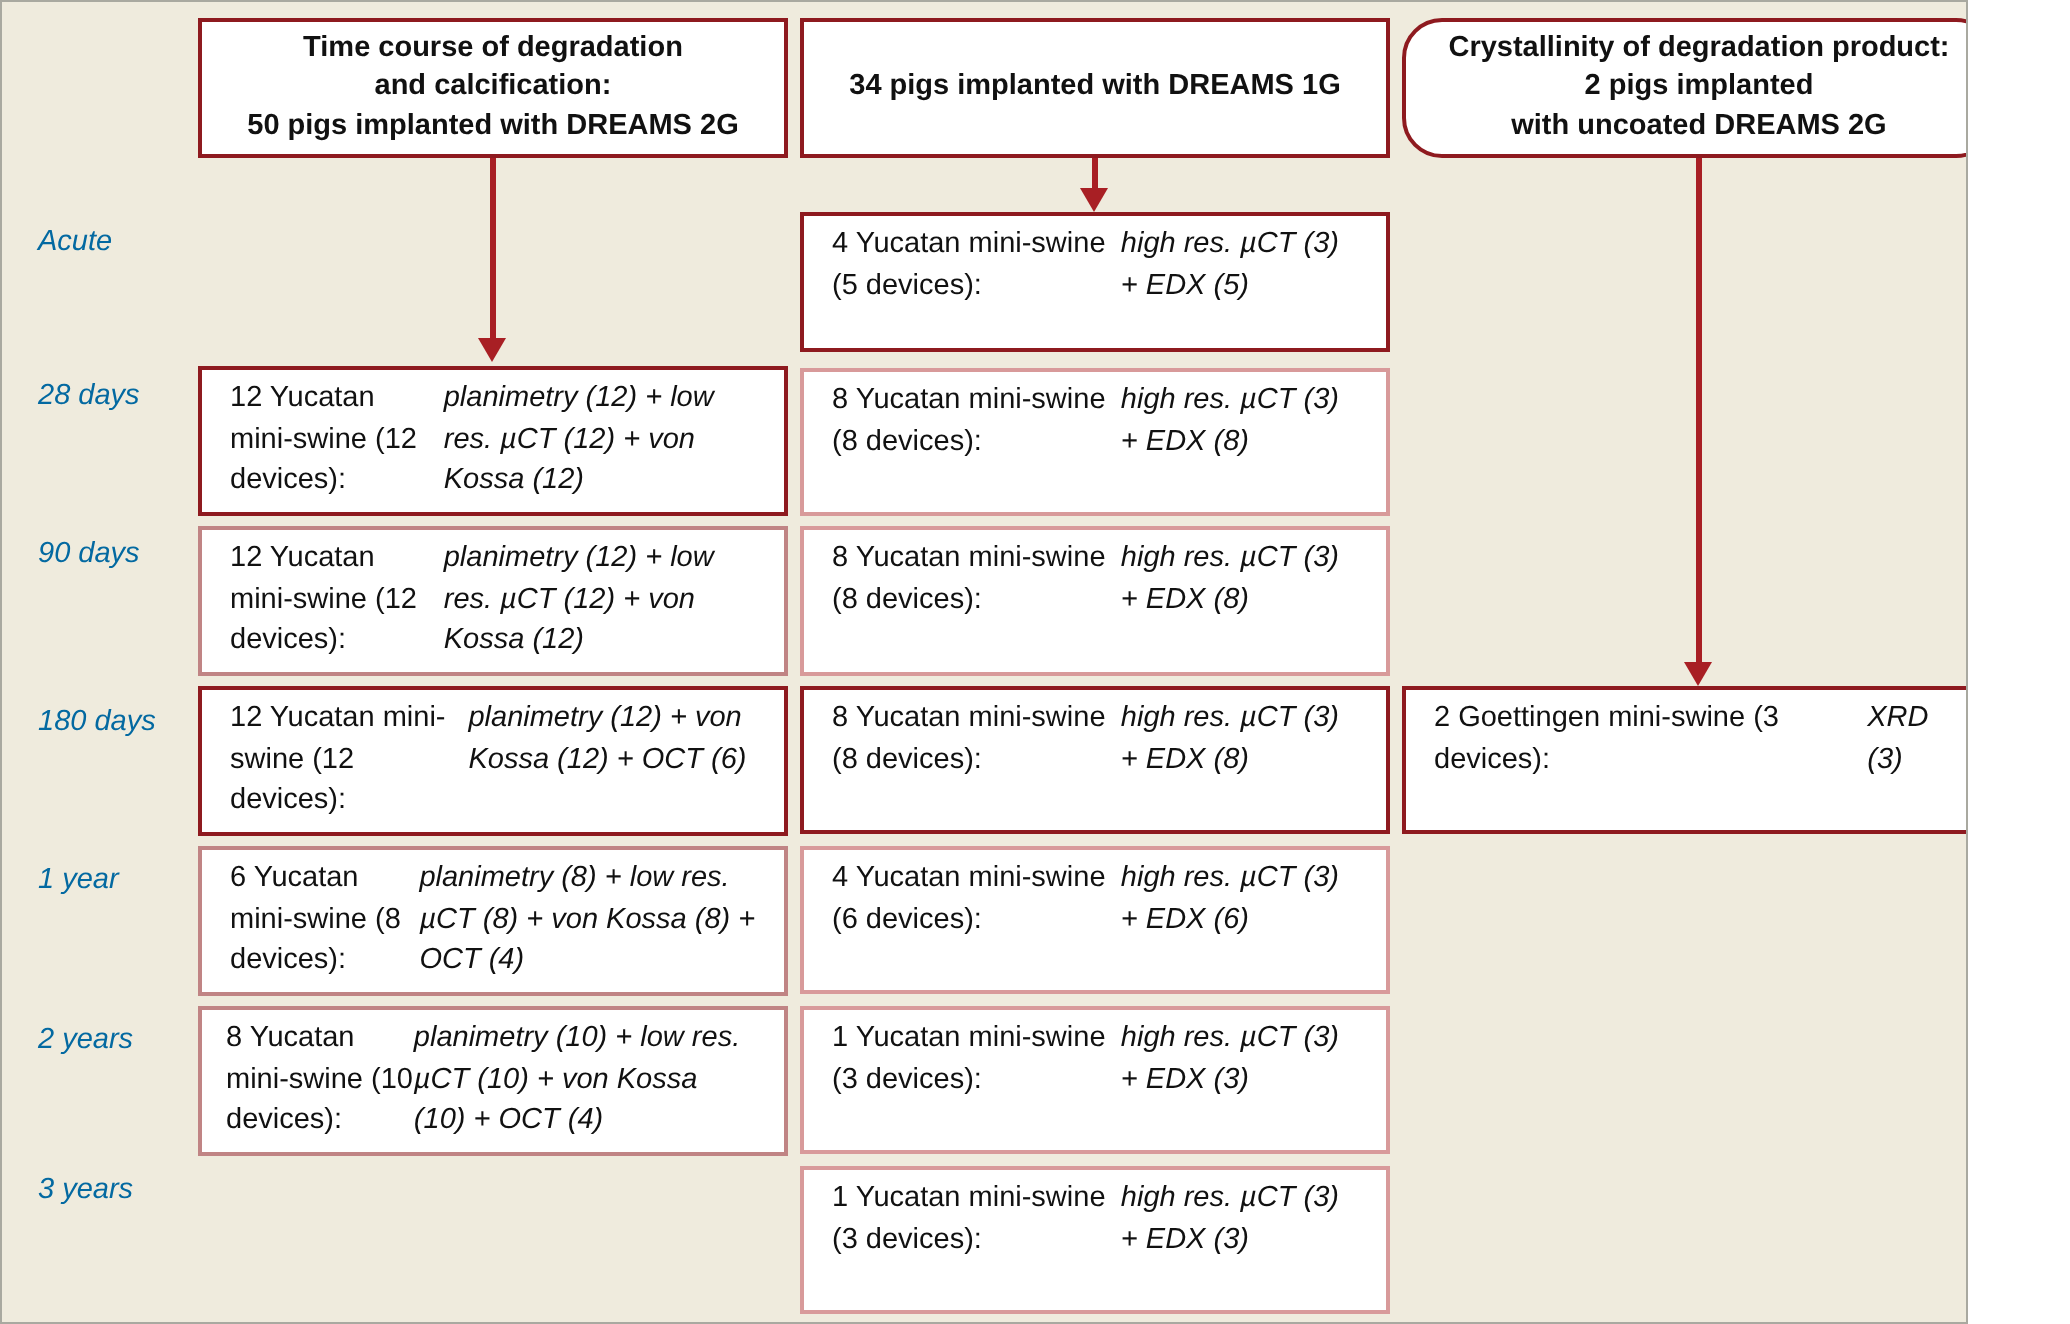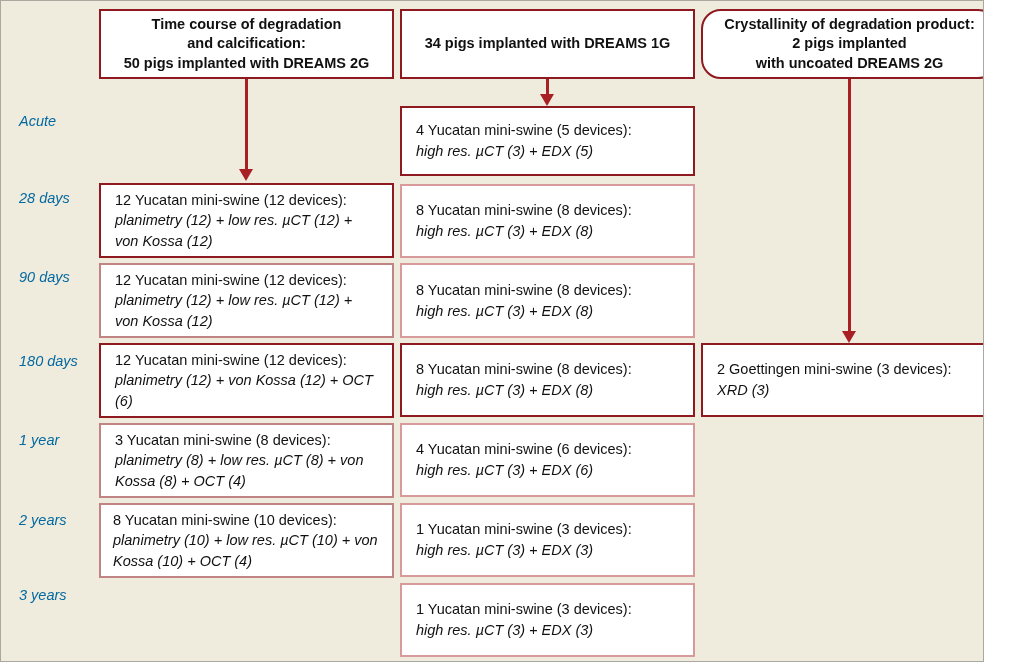--- a/index.html
+++ b/index.html
@@ -35,21 +35,20 @@
     padding: 4px 8px;
   }
   .hbox span { display: block; }
 
   
   .cbox {
     position: absolute;
     background: #ffffff;
     box-sizing: border-box;
     display: flex;
-    flex-direction: column;
     justify-content: center;
     padding: 4px 14px;
     font-size: 14.5px;
     line-height: 1.42;
     color: #111111;
   }
   .cbox .line1 { font-style: normal; }
   .cbox .line2 { font-style: italic; }
 
   
@@ -134,21 +133,21 @@
     <div class="line1">12 Yucatan mini-swine (12 devices):</div>
     <div class="line2">planimetry (12) + low res. µCT (12) + von Kossa (12)</div>
   </div>
 
   <div class="cbox bd-dark" style="left:98px; top:342px; width:295px; height:75px;">
     <div class="line1">12 Yucatan mini-swine (12 devices):</div>
     <div class="line2">planimetry (12) + von Kossa (12) + OCT (6)</div>
   </div>
 
   <div class="cbox bd-mix" style="left:98px; top:422px; width:295px; height:75px;">
-    <div class="line1">3 Yucatan mini-swine (8 devices):</div>
+    <div class="line1">6 Yucatan mini-swine (8 devices):</div>
     <div class="line2">planimetry (8) + low res. µCT (8) + von Kossa (8) + OCT (4)</div>
   </div>
 
   <div class="cbox bd-mix" style="left:98px; top:502px; width:295px; height:75px;padding-left:12px;">
     <div class="line1">8 Yucatan mini-swine (10 devices):</div>
     <div class="line2">planimetry (10) + low res. µCT (10) + von Kossa (10) + OCT (4)</div>
   </div>
 
   <div class="cbox bd-dark" style="left:399px; top:105px; width:295px; height:70px;">
     <div class="line1">4 Yucatan mini-swine (5 devices):</div>

